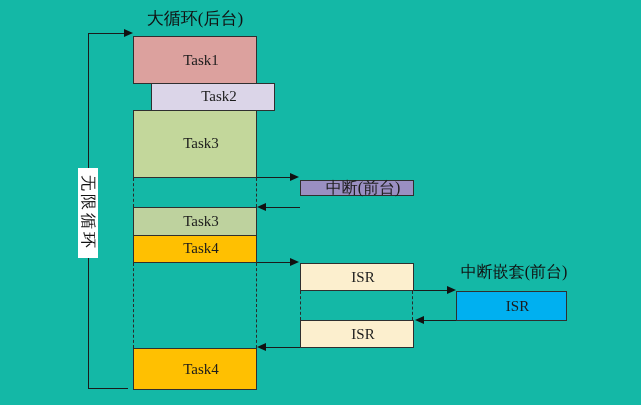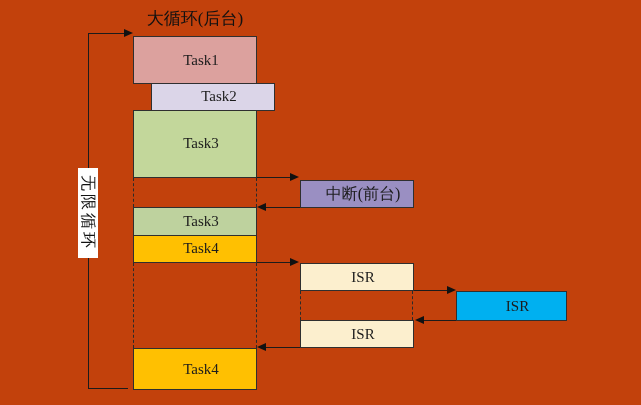--- a/index.html
+++ b/index.html
@@ -1,17 +1,17 @@
 <!DOCTYPE html>
 <html><head>
 <meta charset="utf-8">
 <style>
   html,body{margin:0;padding:0;background:#ffffff;}
   body{font-family:"Liberation Serif","DejaVu Serif",serif;}
-  .stage{position:relative;width:641px;height:405px;background:#c2410c;overflow:hidden;}
+  .stage{position:relative;width:641px;height:405px;background:#14b8a6;overflow:hidden;}
 
   .box{
     position:absolute;
     box-sizing:border-box;
     border:1.5px solid #2f2f2f;
     display:flex;align-items:center;justify-content:center;
     font-size:15px;color:#1c1c1c;
   }
   .box span{white-space:nowrap;margin-left:12px;}
 
@@ -47,20 +47,21 @@
     background:#fff;text-align:center;font-size:16px;color:#111;
     letter-spacing:3px;line-height:20px;white-space:nowrap;
   }
 </style>
 </head>
 <body>
 
 <div class="stage">
 
   <div class="title">大循环(后台)</div>
+  <div class="nested-title">中断嵌套(前台)</div>
 
   <div class="vline" style="left:88px;top:33px;height:356px"></div>
   <div class="hline" style="left:88px;top:33px;width:36px"></div>
   <div class="ah-right" style="left:124px;top:29px"></div>
   <div class="hline" style="left:88px;top:388px;width:40px"></div>
   <div class="loop-label">无限循环</div>
 
   <div class="box" style="left: 133px; top: 36px; width: 124px; height: 48px; background-color: rgb(220, 161, 158);">
     <span>Task1</span>
   </div>
@@ -78,21 +79,21 @@
   </div>
   <div class="box" style="left: 133px; top: 348px; width: 124px; height: 42px; background-color: rgb(255, 192, 1);">
     <span>Task4</span>
   </div>
 
   <div class="vdash" style="left:133px;top:178px;height:29px"></div>
   <div class="vdash" style="left:255.5px;top:178px;height:29px"></div>
   <div class="vdash" style="left:133px;top:263px;height:85px"></div>
   <div class="vdash" style="left:255.5px;top:263px;height:85px"></div>
 
-  <div class="box cn" style="left: 300px; top: 180px; width: 114px; height: 28px; background-color: rgb(154, 143, 194);">
+  <div class="box cn" style="left: 300px; top: 180px; width: 114px; height: 16px; background-color: rgb(154, 143, 194);">
     <span>中断(前台)</span>
   </div>
 
   <div class="hline" style="left:257px;top:177px;width:34px"></div>
   <div class="ah-right" style="left:290px;top:173px"></div>
   <div class="hline" style="left:266px;top:207px;width:34px"></div>
   <div class="ah-left" style="left:257px;top:203px"></div>
 
   <div class="box" style="left: 300px; top: 263px; width: 114px; height: 28px; background-color: rgb(252, 239, 206);">
     <span>ISR</span>

